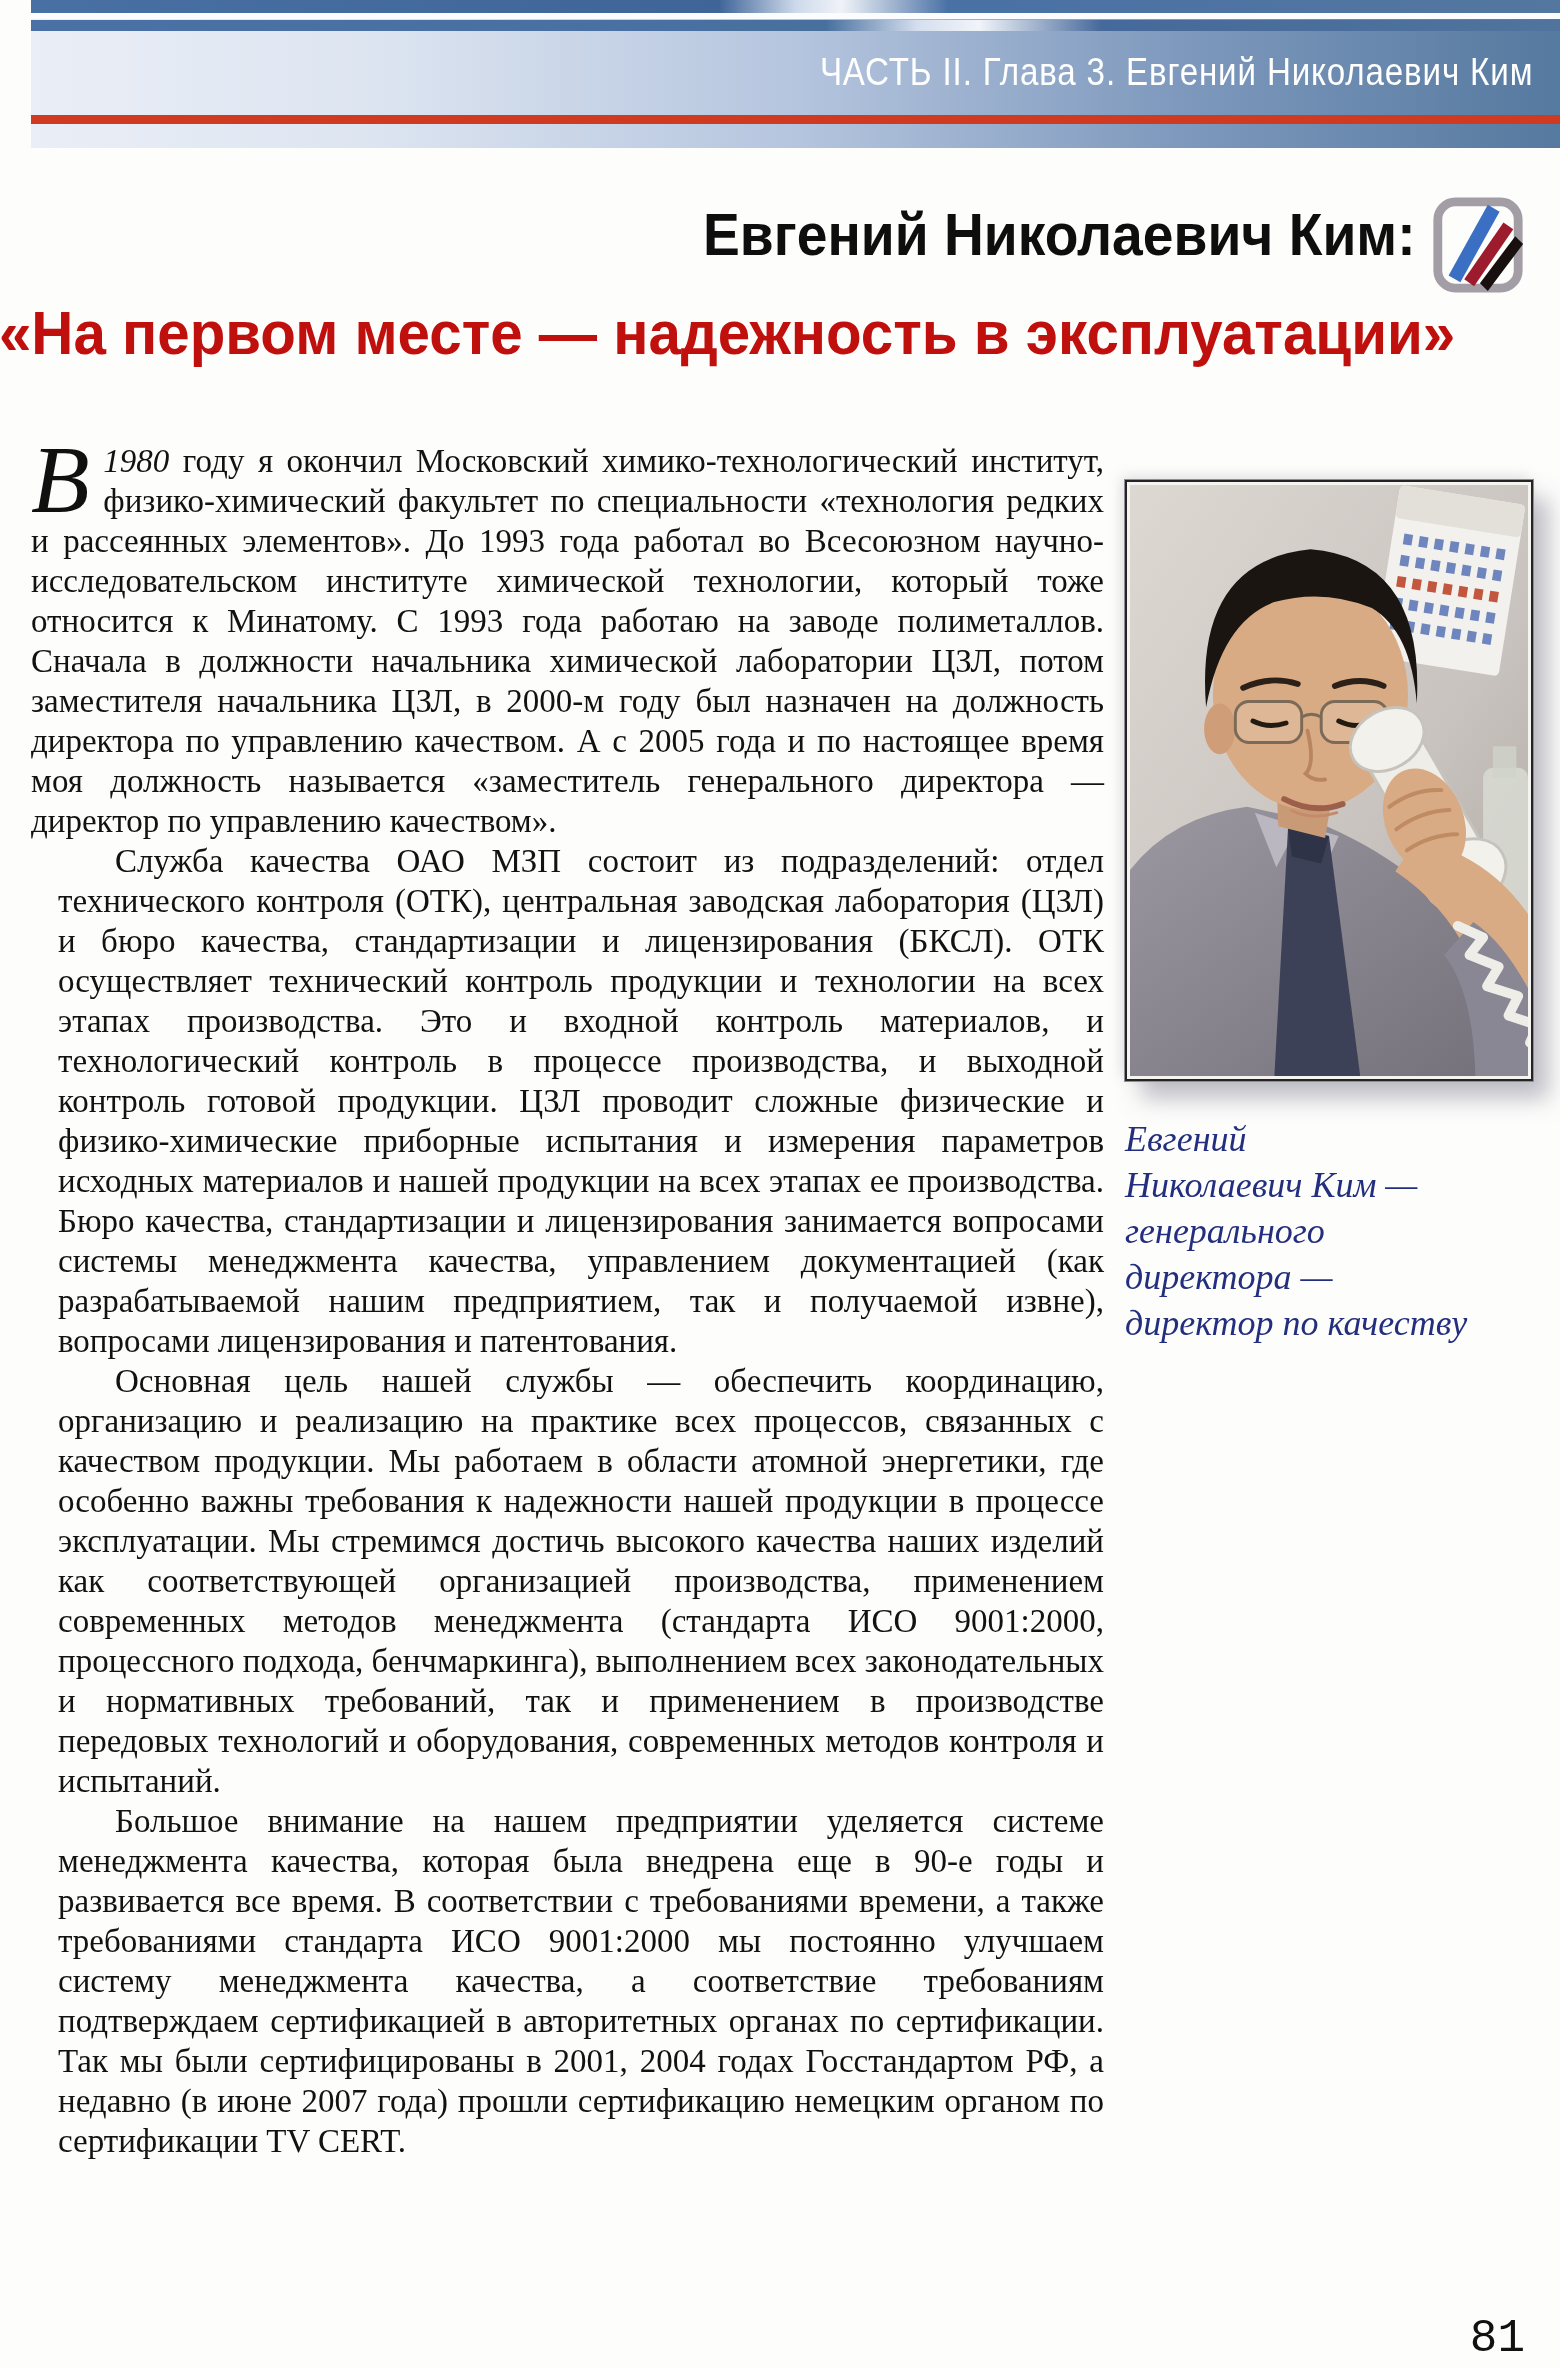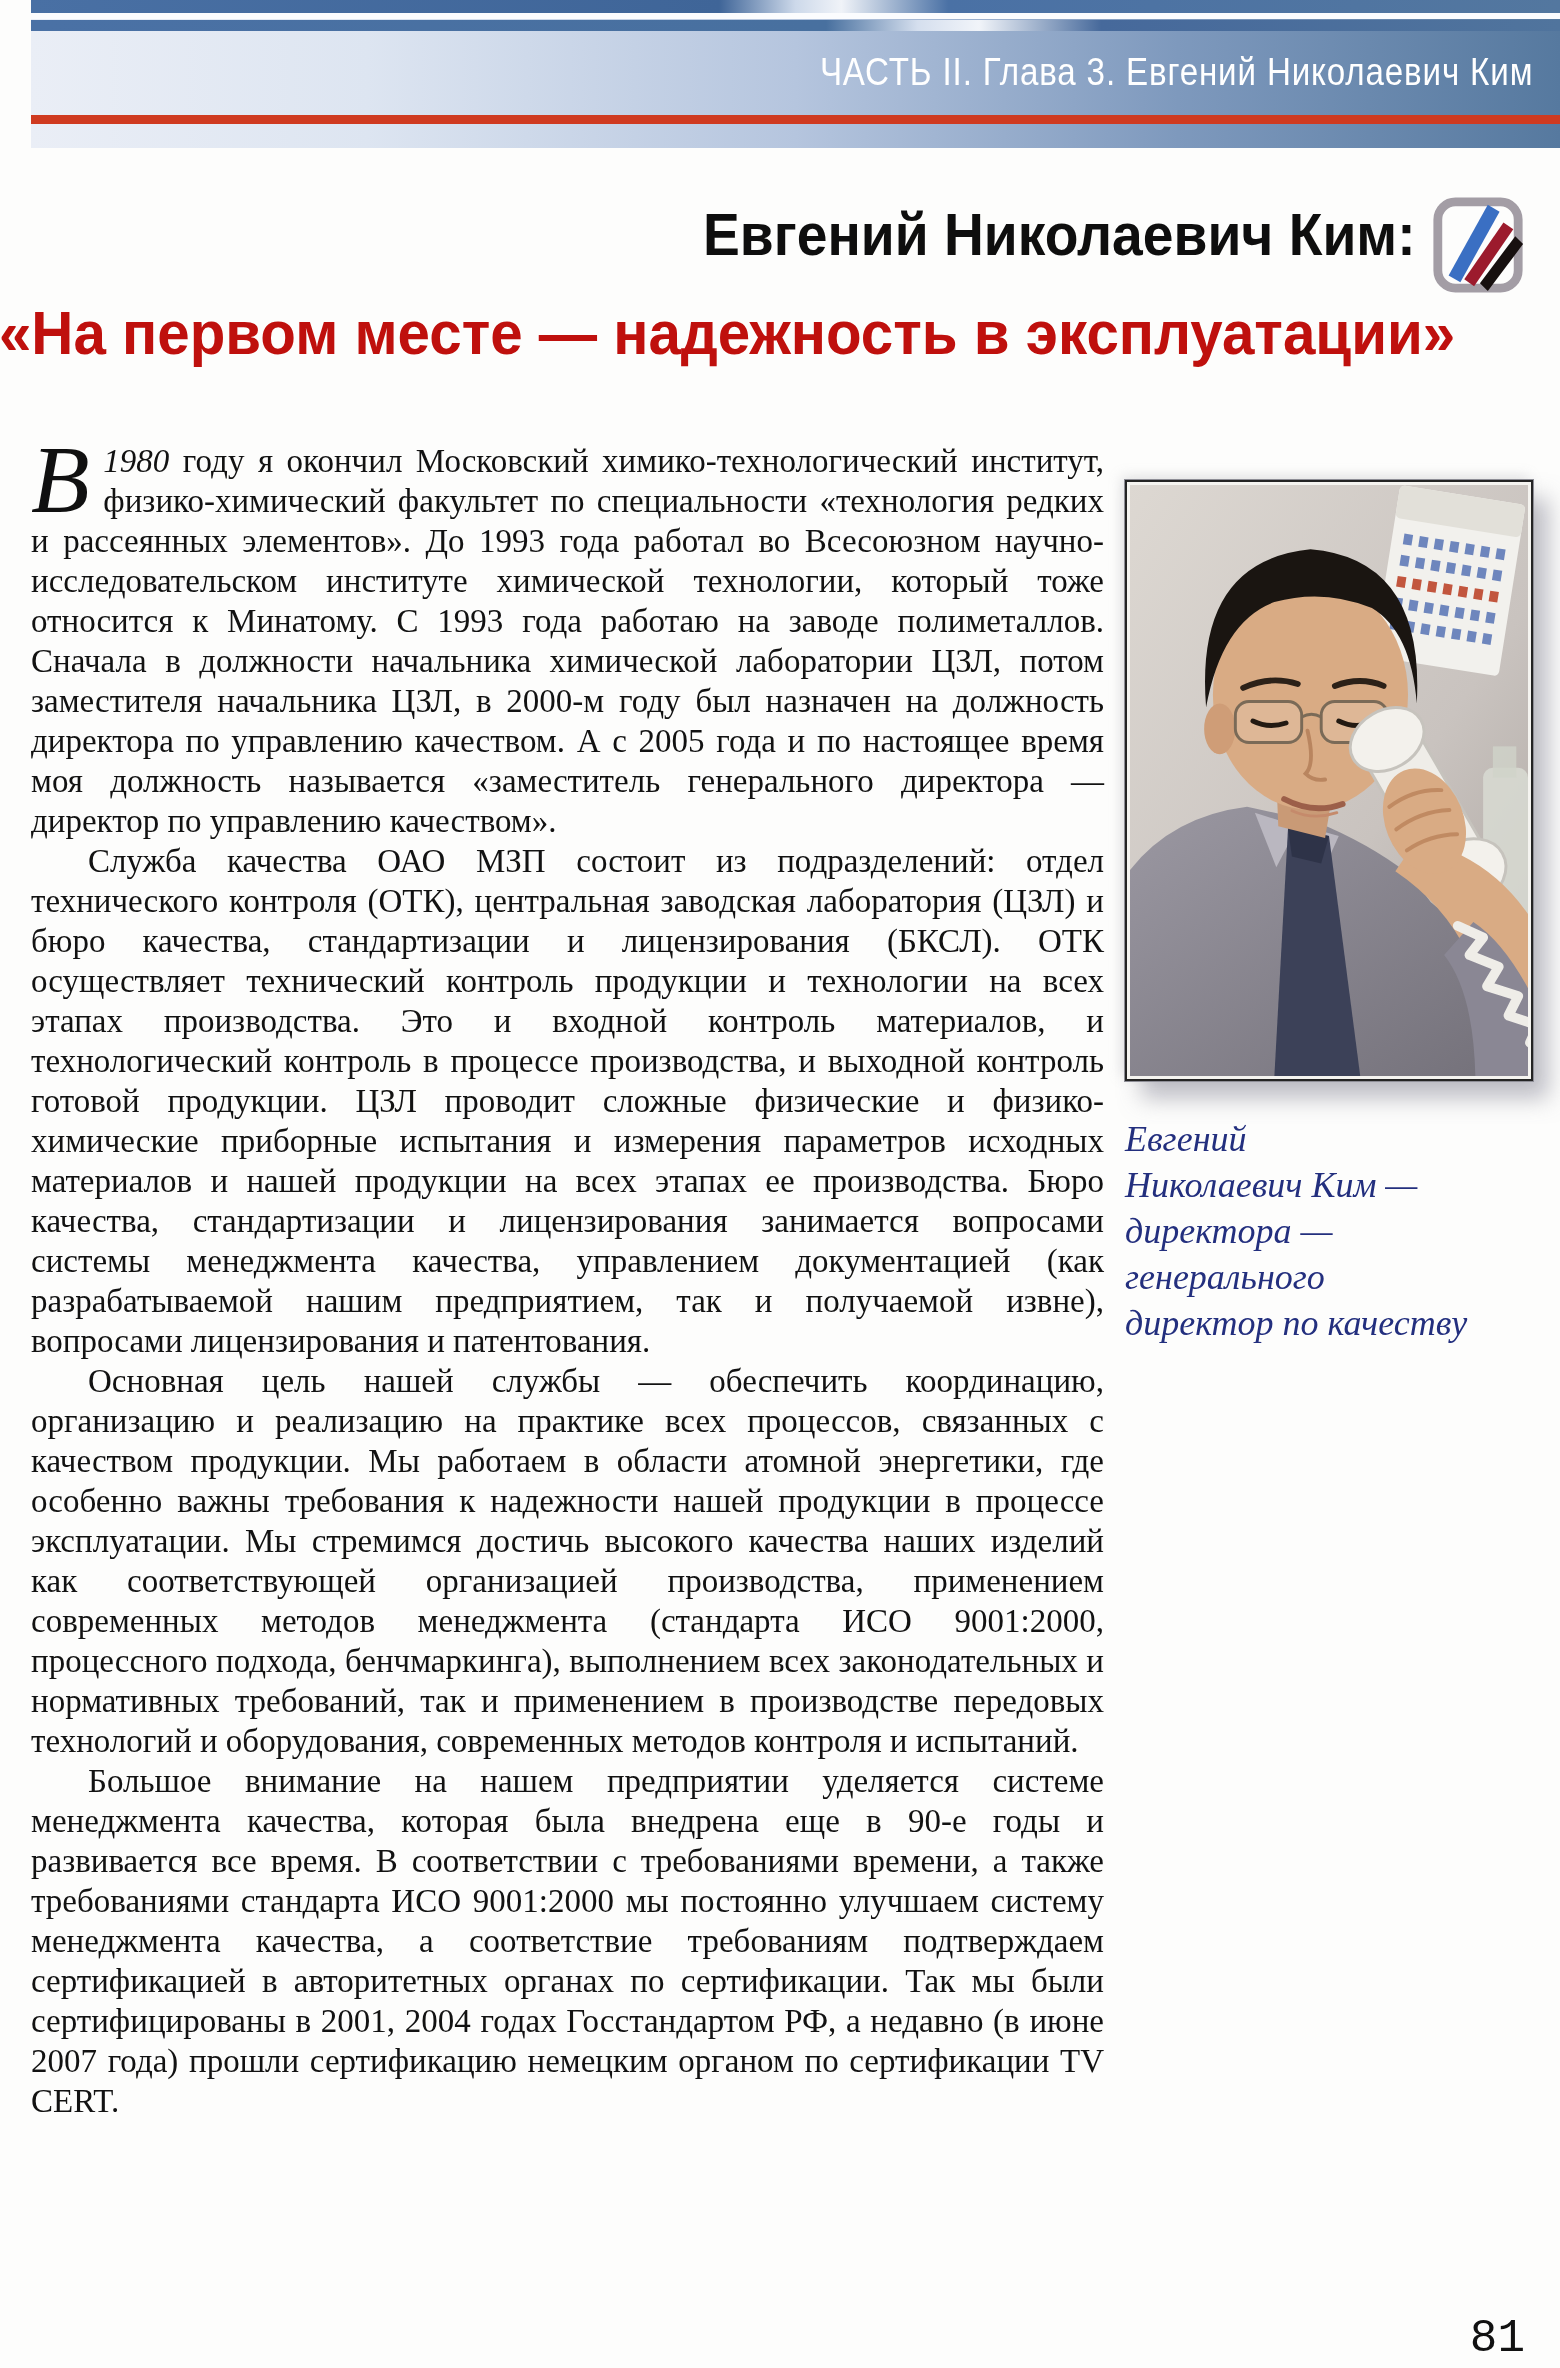--- a/index.html
+++ b/index.html
@@ -40,21 +40,21 @@
     font-family:"Liberation Sans", sans-serif;font-weight:bold;font-size:62px;line-height:1;
     color:#bf100d;transform:scaleX(.94);transform-origin:right center;
   }
   .logo-box{position:absolute;right:33px;top:197px;width:98px;height:98px;}
   
   .article{
     position:absolute;left:31px;top:441px;width:1073px;
     font-size:33px;line-height:40px;text-align:justify;color:#121212;
   }
   .article p{margin:0;}
-  .article p + p{text-indent:57px;}
+  .article p + p{text-indent:57px;margin-left:27px;}
   .dropcap{
     float:left;
     font-family:"Liberation Serif", serif;font-style:italic;
     font-size:96px;line-height:74px;padding:2px 13.7px 0 0;color:#101010;
   }
   .lead-italic{font-style:italic;}
   
   .photo-frame{
     position:absolute;left:1125px;top:480px;width:398px;height:591px;
     border:2.9px solid #242424;outline:1px solid #8e8e96;background:#f5f4f0;padding:2.9px;
@@ -177,19 +177,19 @@
       <path d="M272,318 q30,-8 56,4 M270,342 q30,-8 58,2 M272,366 q28,-6 54,4" stroke="#c08a62" stroke-width="4" fill="none" stroke-linecap="round"></path>
     </g>
 
     <path d="M336,452 l26,12 l-14,18 l30,12 l-12,20 l32,10 l-10,20 l30,10 l-8,18 l24,8" stroke="#efede8" stroke-width="10" fill="none" stroke-linejoin="round" stroke-linecap="round"></path>
   </svg>
 </div>
 
 <div class="photo-caption">
   <div class="caption-line">Евгений</div>
   <div class="caption-line">Николаевич Ким —</div>
+  <div class="caption-line">генерального</div>
   <div class="caption-line">директора —</div>
-  <div class="caption-line">генерального</div>
   <div class="caption-line">директор по качеству</div>
 </div>
 
 <div class="page-number">81</div>
 
 
 </body></html>

